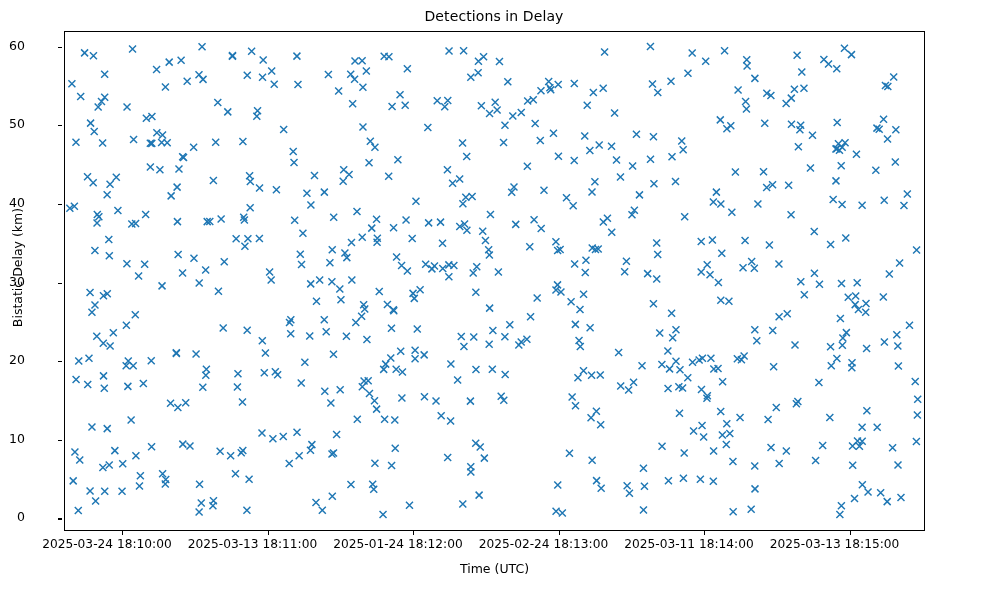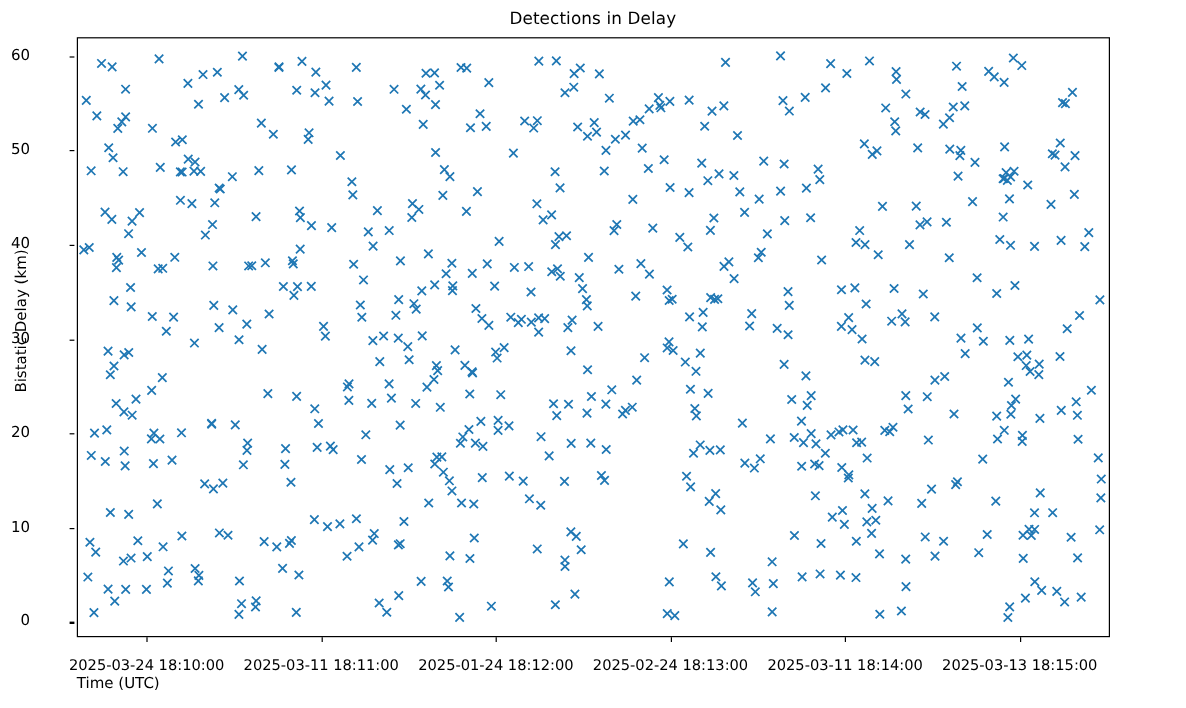--- a/index.html
+++ b/index.html
@@ -78,42 +78,41 @@
     text-align: right;
     white-space: nowrap;
     width: 60px;
   }
   
   #x-axis-label {
     position: absolute;
     left: 64px;
     top: 561px;
     width: 861px;
-    text-align: left;
+    text-align: center;
     font-size: 12.5px;
     color: #000000;
   }
   .x-tick {
     position: absolute;
     top: 531px;
   }
   .x-tick-mark {
     position: absolute;
     left: 0;
     top: 0;
     width: 1.1px;
     height: 4px;
     background: #000000;
   }
   .x-tick-text {
     position: absolute;
     left: -80px;
-    top: 16px;
+    top: 6px;
     width: 160px;
-    text-align: center;
     font-size: 12.2px;
     color: #000000;
     white-space: nowrap;
   }
 </style>
 </head>
 <body>
 
 <div id="figure">
 
@@ -865,21 +864,21 @@
     </div>
 
   <div id="x-axis-label">Time (UTC)</div>
   <div id="x-ticks">
       <div class="x-tick" style="left: 122.208px;">
         <div class="x-tick-mark"></div>
         <div class="x-tick-text">2025-03-24 18:10:00</div>
       </div>
       <div class="x-tick" style="left: 267.73px;">
         <div class="x-tick-mark"></div>
-        <div class="x-tick-text">2025-03-11 18:11:00</div>
+        <div class="x-tick-text">2025-03-13 18:11:00</div>
       </div>
       <div class="x-tick" style="left: 413.251px;">
         <div class="x-tick-mark"></div>
         <div class="x-tick-text">2025-01-24 18:12:00</div>
       </div>
       <div class="x-tick" style="left: 558.772px;">
         <div class="x-tick-mark"></div>
         <div class="x-tick-text">2025-02-24 18:13:00</div>
       </div>
       <div class="x-tick" style="left: 704.293px;">

